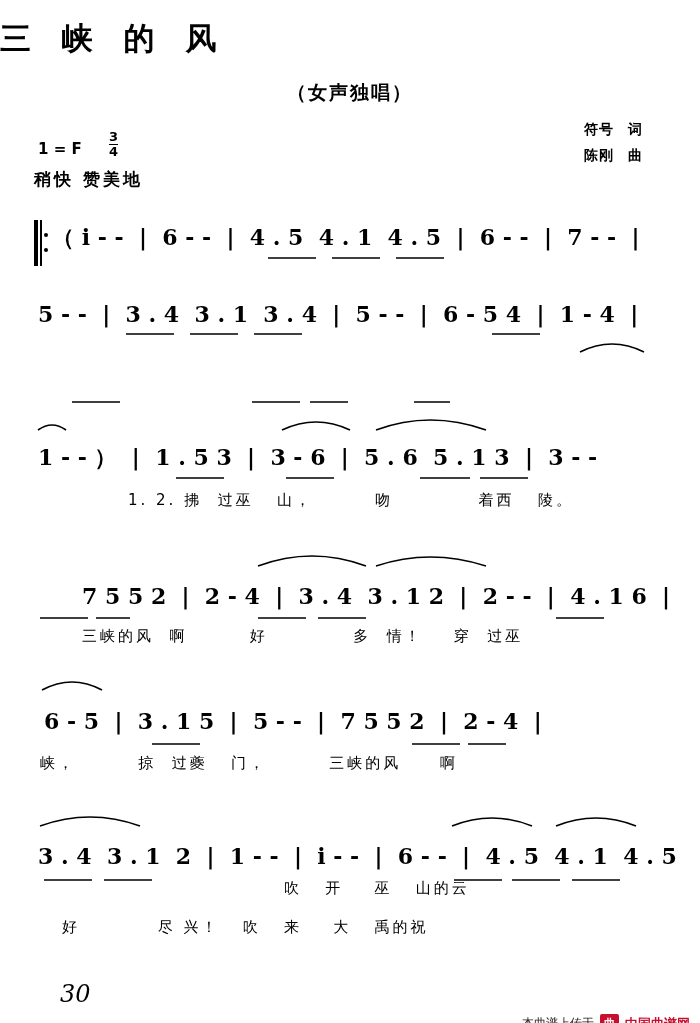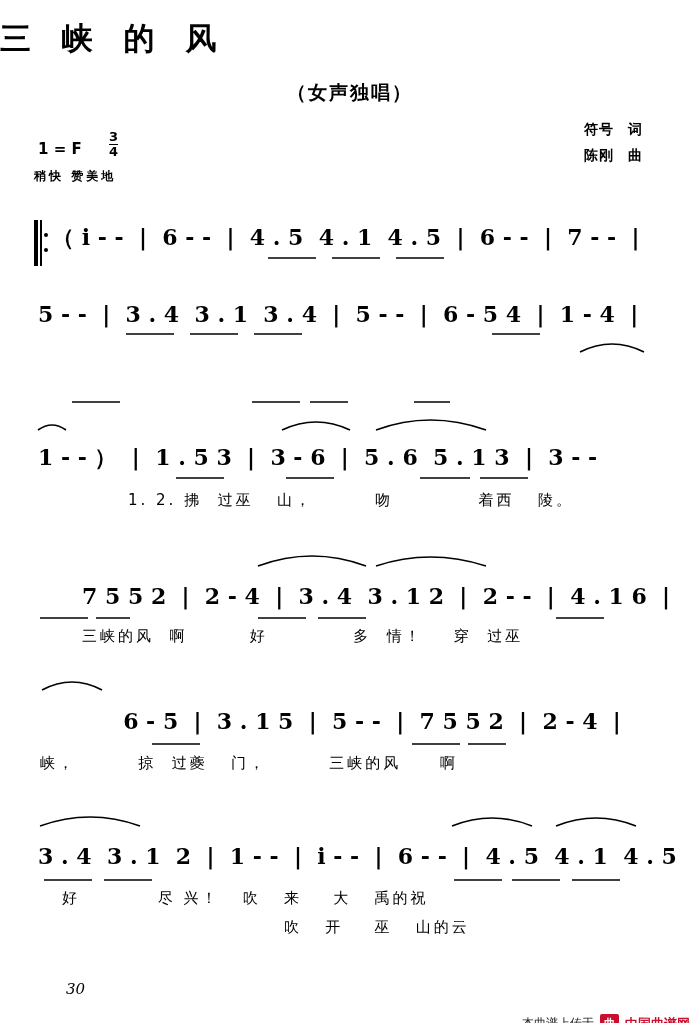--- a/index.html
+++ b/index.html
@@ -65,21 +65,21 @@
     font-size: 13px;
   }
   .keyline .meter .num { display: block; }
   .keyline .meter .den { display: block; border-top: 1.4px solid #000; padding-top: 0px; }
 
   .tempo {
     position: absolute;
     left: 34px;
     top: 150px;
     font-family: "DejaVu Sans", sans-serif;
-    font-size: 12px;
+    font-size: 17px;
     font-weight: bold;
     letter-spacing: 3px;
   }
 
   
   .sys {
     position: absolute;
     left: 0;
     width: 700px;
   }
@@ -91,25 +91,25 @@
     letter-spacing: 0px;
   }
   .lyr {
     font-family: "DejaVu Sans", sans-serif;
     font-size: 15px;
     white-space: pre;
     letter-spacing: 0px;
   }
   .footer-page {
     position: absolute;
-    left: 66px;
+    left: 60px;
     top: 962px;
     font-family: "DejaVu Serif", serif;
     font-style: italic;
-    font-size: 15px;
+    font-size: 24px;
   }
   .footer-note {
     position: absolute;
     right: 10px;
     bottom: 8px;
     font-family: "DejaVu Sans", sans-serif;
     font-size: 12px;
     color: #222;
     display: flex;
     align-items: center;
@@ -196,28 +196,28 @@
     <div class="notes" style="margin-left:38px;">1 - - ）  |  1 . 5 3  |  3 - 6  |  5 . 6  5 . 1 3  |  3 - -</div>
     <div class="lyr" style="margin-left:128px; margin-top:18px; letter-spacing:3px;">1. 2. 拂  过巫   山，        吻           着西   陵。</div>
   </div>
 
   <div class="sys" style="top:565px;padding-left:44px;">
     <div class="notes" style="margin-left:38px;">7 5 5 2  |  2 - 4  |  3 . 4  3 . 1 2  |  2 - -  |  4 . 1 6  |</div>
     <div class="lyr" style="margin-left:38px; margin-top:18px; letter-spacing:3px;">三峡的风  啊        好           多  情！    穿  过巫</div>
   </div>
 
   <div class="sys" style="top:690px;">
-    <div class="notes" style="margin-left:44px;text-align:center;">6 - 5  |  3 . 1 5  |  5 - -  |  7 5 5 2  |  2 - 4  |</div>
+    <div class="notes" style="margin-left:44px;">6 - 5  |  3 . 1 5  |  5 - -  |  7 5 5 2  |  2 - 4  |</div>
     <div class="lyr" style="margin-left:40px; margin-top:20px; letter-spacing:3px;">峡，        掠  过夔   门，        三峡的风     啊</div>
   </div>
 
   <div class="sys" style="top:825px;">
     <div class="notes" style="margin-left:38px;">3 . 4  3 . 1  2  |  1 - -  |  i - -  |  6 - -  |  4 . 5  4 . 1  4 . 5</div>
+    <div class="lyr" style="margin-left:284px; margin-top:10px; letter-spacing:3px;">吹   开    巫   山的云</div>
     <div class="lyr" style="margin-left:62px; margin-top:20px; letter-spacing:3px;">好          尽 兴！   吹   来    大   禹的祝</div>
-    <div class="lyr" style="margin-left:284px; margin-top:10px; letter-spacing:3px;">吹   开    巫   山的云</div>
   </div>
 
   <div class="footer-page">30</div>
 
   <div class="footer-note">
     <span>本曲谱上传于</span>
     <span class="footer-logo">曲</span>
     <span class="footer-site">中国曲谱网</span>
   </div>
 

